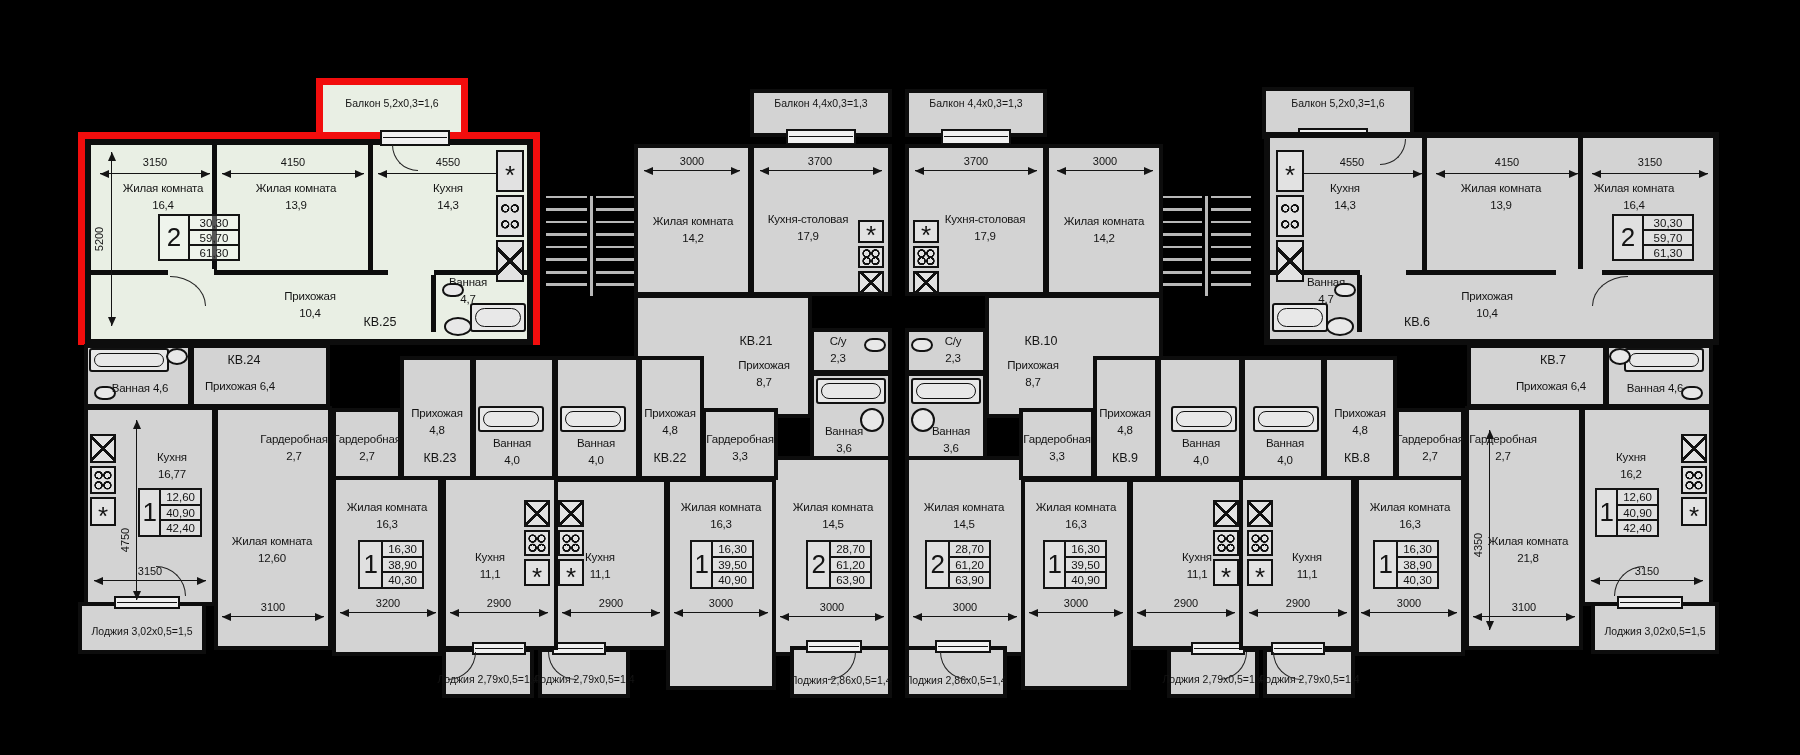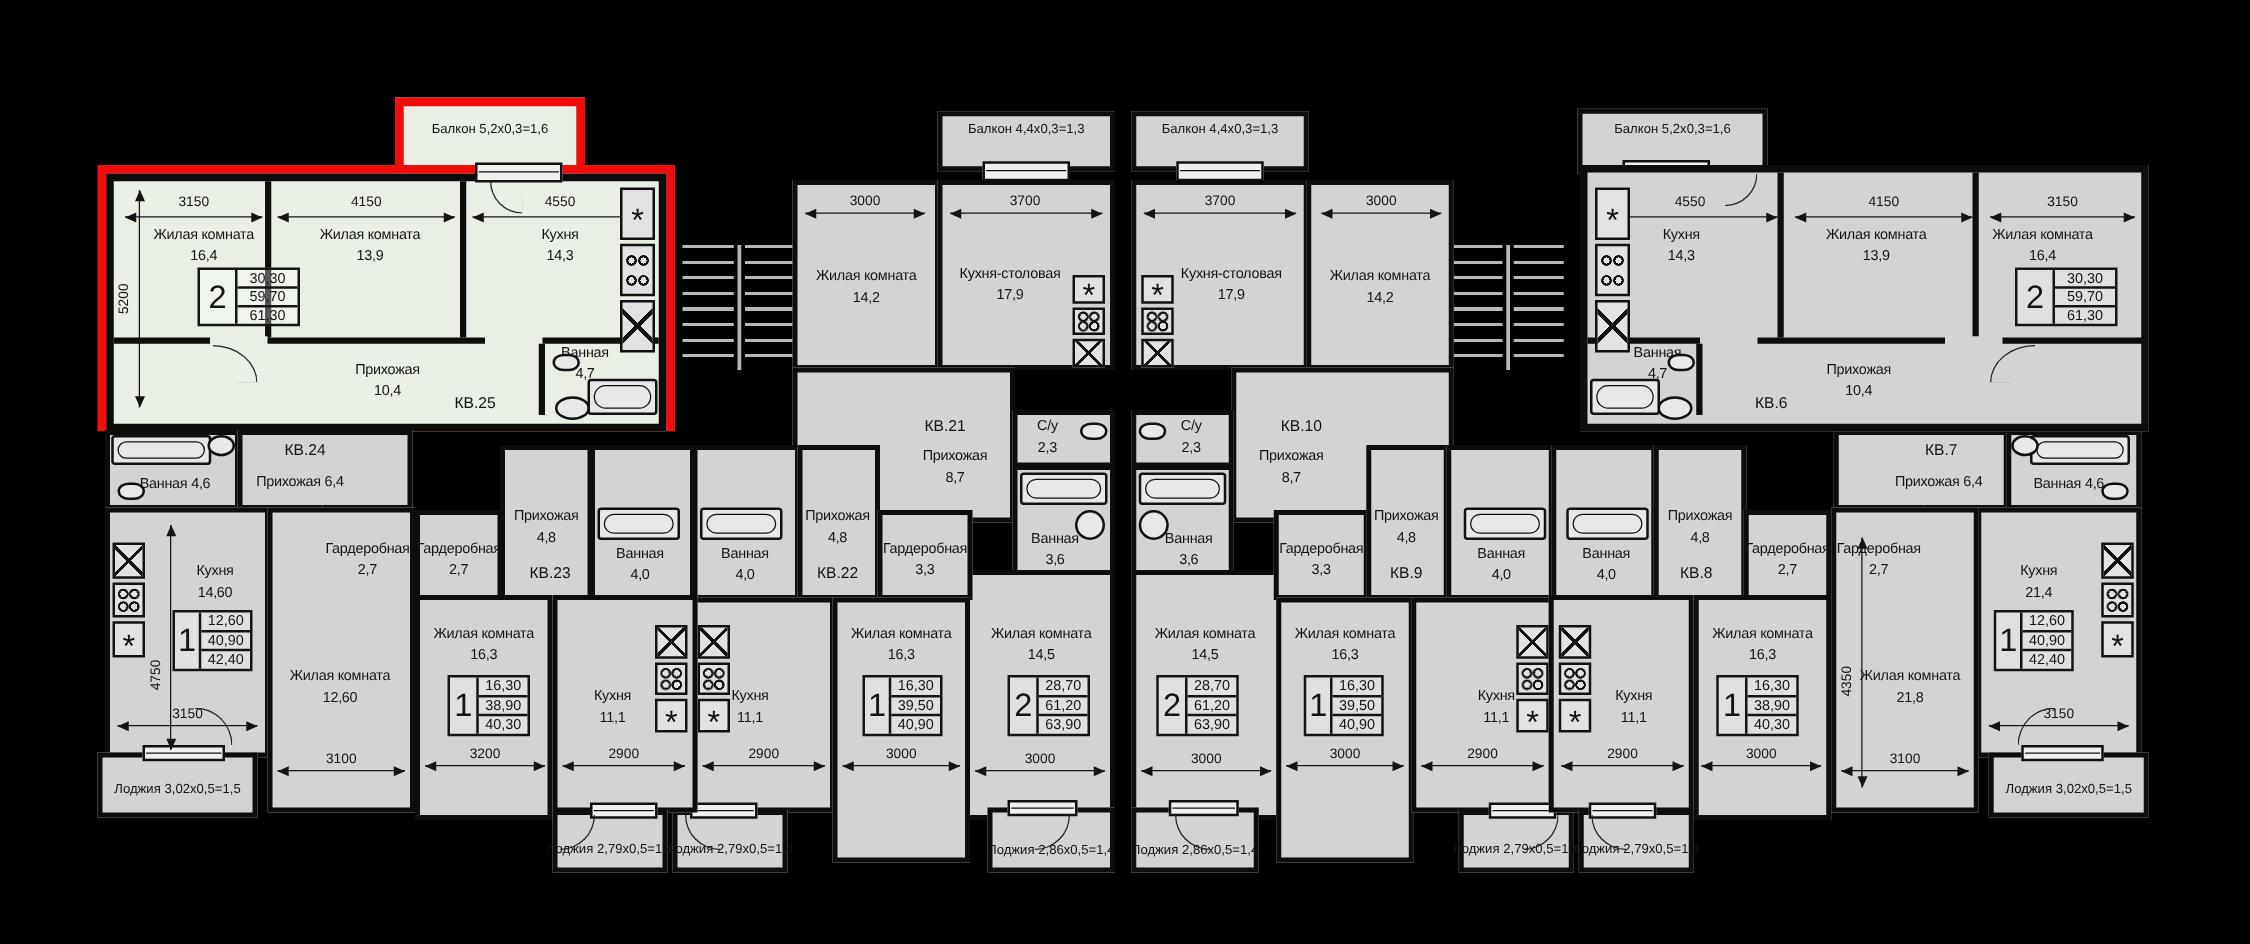--- a/index.html
+++ b/index.html
@@ -324,21 +324,21 @@
     <span style="display:block">Гардеробная</span>
     <span style="display:block">2,7</span>
   </div>
   <div class="appl" style="left:90px;top:434px;width:26px;height:92px">
     <div class="ap ksink"></div>
     <div class="ap burn"></div>
     <div class="ap star"></div>
   </div>
   <div class="lbl" style="left:172px;top:466px">
     <span style="display:block">Кухня</span>
-    <span style="display:block">14,60</span>
+    <span style="display:block">16,77</span>
   </div>
   <div class="stat" style="left:138px;top:488px;width:64px;height:49px">
     <div class="sn">1</div>
     <div class="sv">
       <div>12,60</div>
       <div>40,90</div>
       <div>42,40</div>
     </div>
   </div>
   <div class="dv" style="left:136px;top:420px;height:180px"></div>
@@ -541,21 +541,21 @@
     <span style="display:block">Гардеробная</span>
     <span style="display:block">2,7</span>
   </div>
   <div class="appl" style="left:1681px;top:434px;width:26px;height:92px">
     <div class="ap ksink"></div>
     <div class="ap burn"></div>
     <div class="ap star"></div>
   </div>
   <div class="lbl" style="left:1631px;top:466px">
     <span style="display:block">Кухня</span>
-    <span style="display:block">21,4</span>
+    <span style="display:block">16,2</span>
   </div>
   <div class="stat" style="left:1595px;top:488px;width:64px;height:49px">
     <div class="sn">1</div>
     <div class="sv">
       <div>12,60</div>
       <div>40,90</div>
       <div>42,40</div>
     </div>
   </div>
   <div class="dh" style="left:1591px;top:580px;width:112px"></div>

